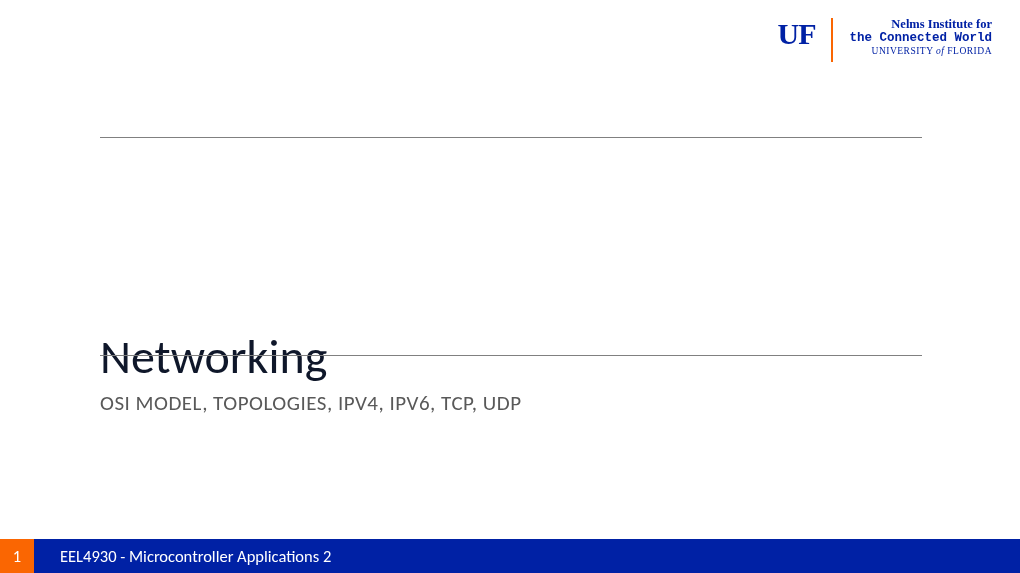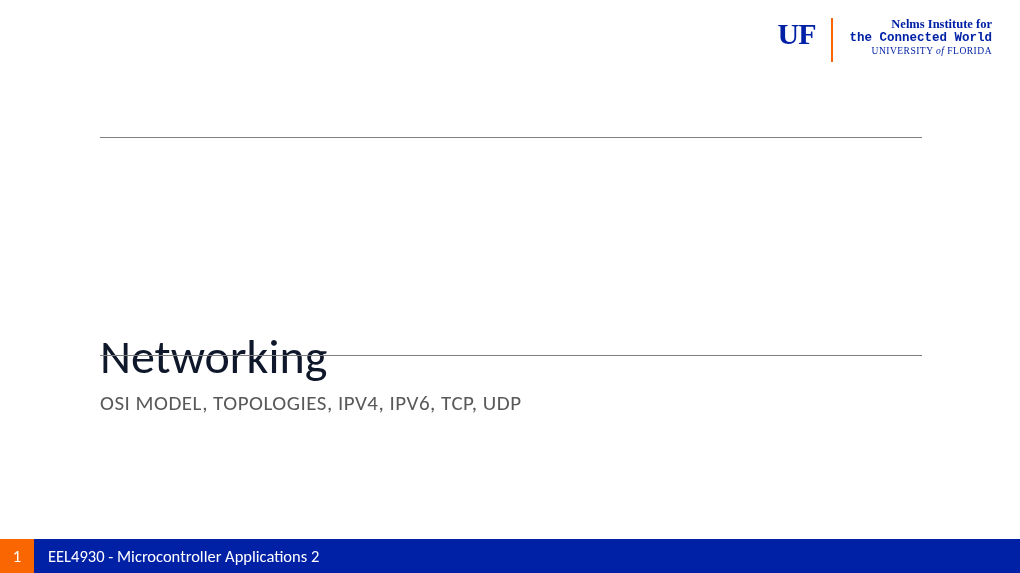--- a/index.html
+++ b/index.html
@@ -117,21 +117,21 @@
       height: 34px;
       background: #fa6602;
       color: #ffffff;
       font-size: 16.5px;
       display: flex;
       align-items: center;
       justify-content: center;
       font-family: Calibri, 'Segoe UI', sans-serif;
     }
     .course-label {
-      margin-left: 14px;
+      margin-left: 26px;
       color: #ffffff;
       font-size: 16.5px;
       font-family: Calibri, 'Segoe UI', sans-serif;
     }
   </style>
 </head>
 <body>
 
 <div class="logo-block">
   <div class="uf-mark">UF</div>

